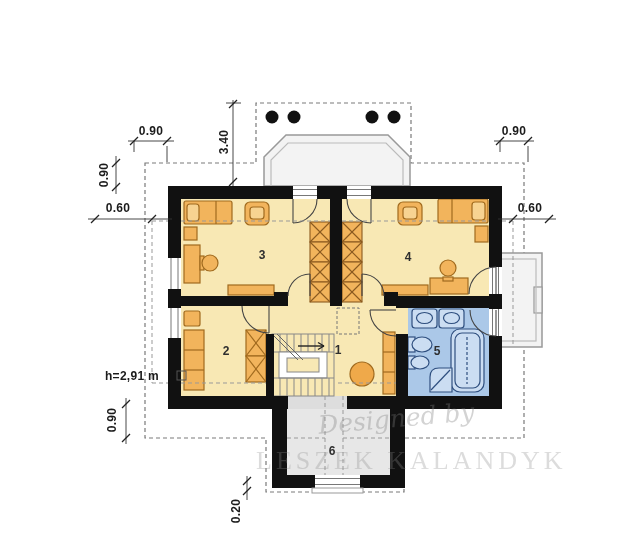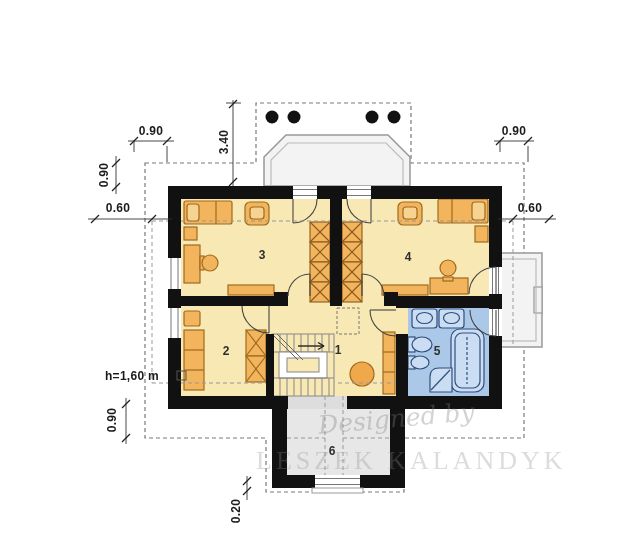--- a/index.html
+++ b/index.html
@@ -301,21 +301,21 @@
 </svg>
 
 <span class="lbl" style="left:151px;top:131px">0.90</span>
 <span class="lbl" style="left:514px;top:131px">0.90</span>
 <span class="lbl rot" style="left:224px;top:142px">3.40</span>
 <span class="lbl rot" style="left:104px;top:175px">0.90</span>
 <span class="lbl" style="left:118px;top:208px">0.60</span>
 <span class="lbl" style="left:530px;top:208px">0.60</span>
 <span class="lbl rot" style="left:112px;top:420px">0.90</span>
 <span class="lbl rot" style="left:236px;top:511px">0.20</span>
-<span class="lbl light" style="left:132px;top:376px">h=1,60 m</span>
+<span class="lbl light" style="left:132px;top:376px">h=2,91 m</span>
 
 <span class="room" style="left:338px;top:350px">1</span>
 <span class="room" style="left:226px;top:351px">2</span>
 <span class="room" style="left:262px;top:255px">3</span>
 <span class="room" style="left:408px;top:257px">4</span>
 <span class="room" style="left:437px;top:351px">5</span>
 <span class="room" style="left:332px;top:451px">6</span>
 
 <div class="wm-script">Designed by</div>
 <div class="wm-name">LESZEK KALANDYK</div>

